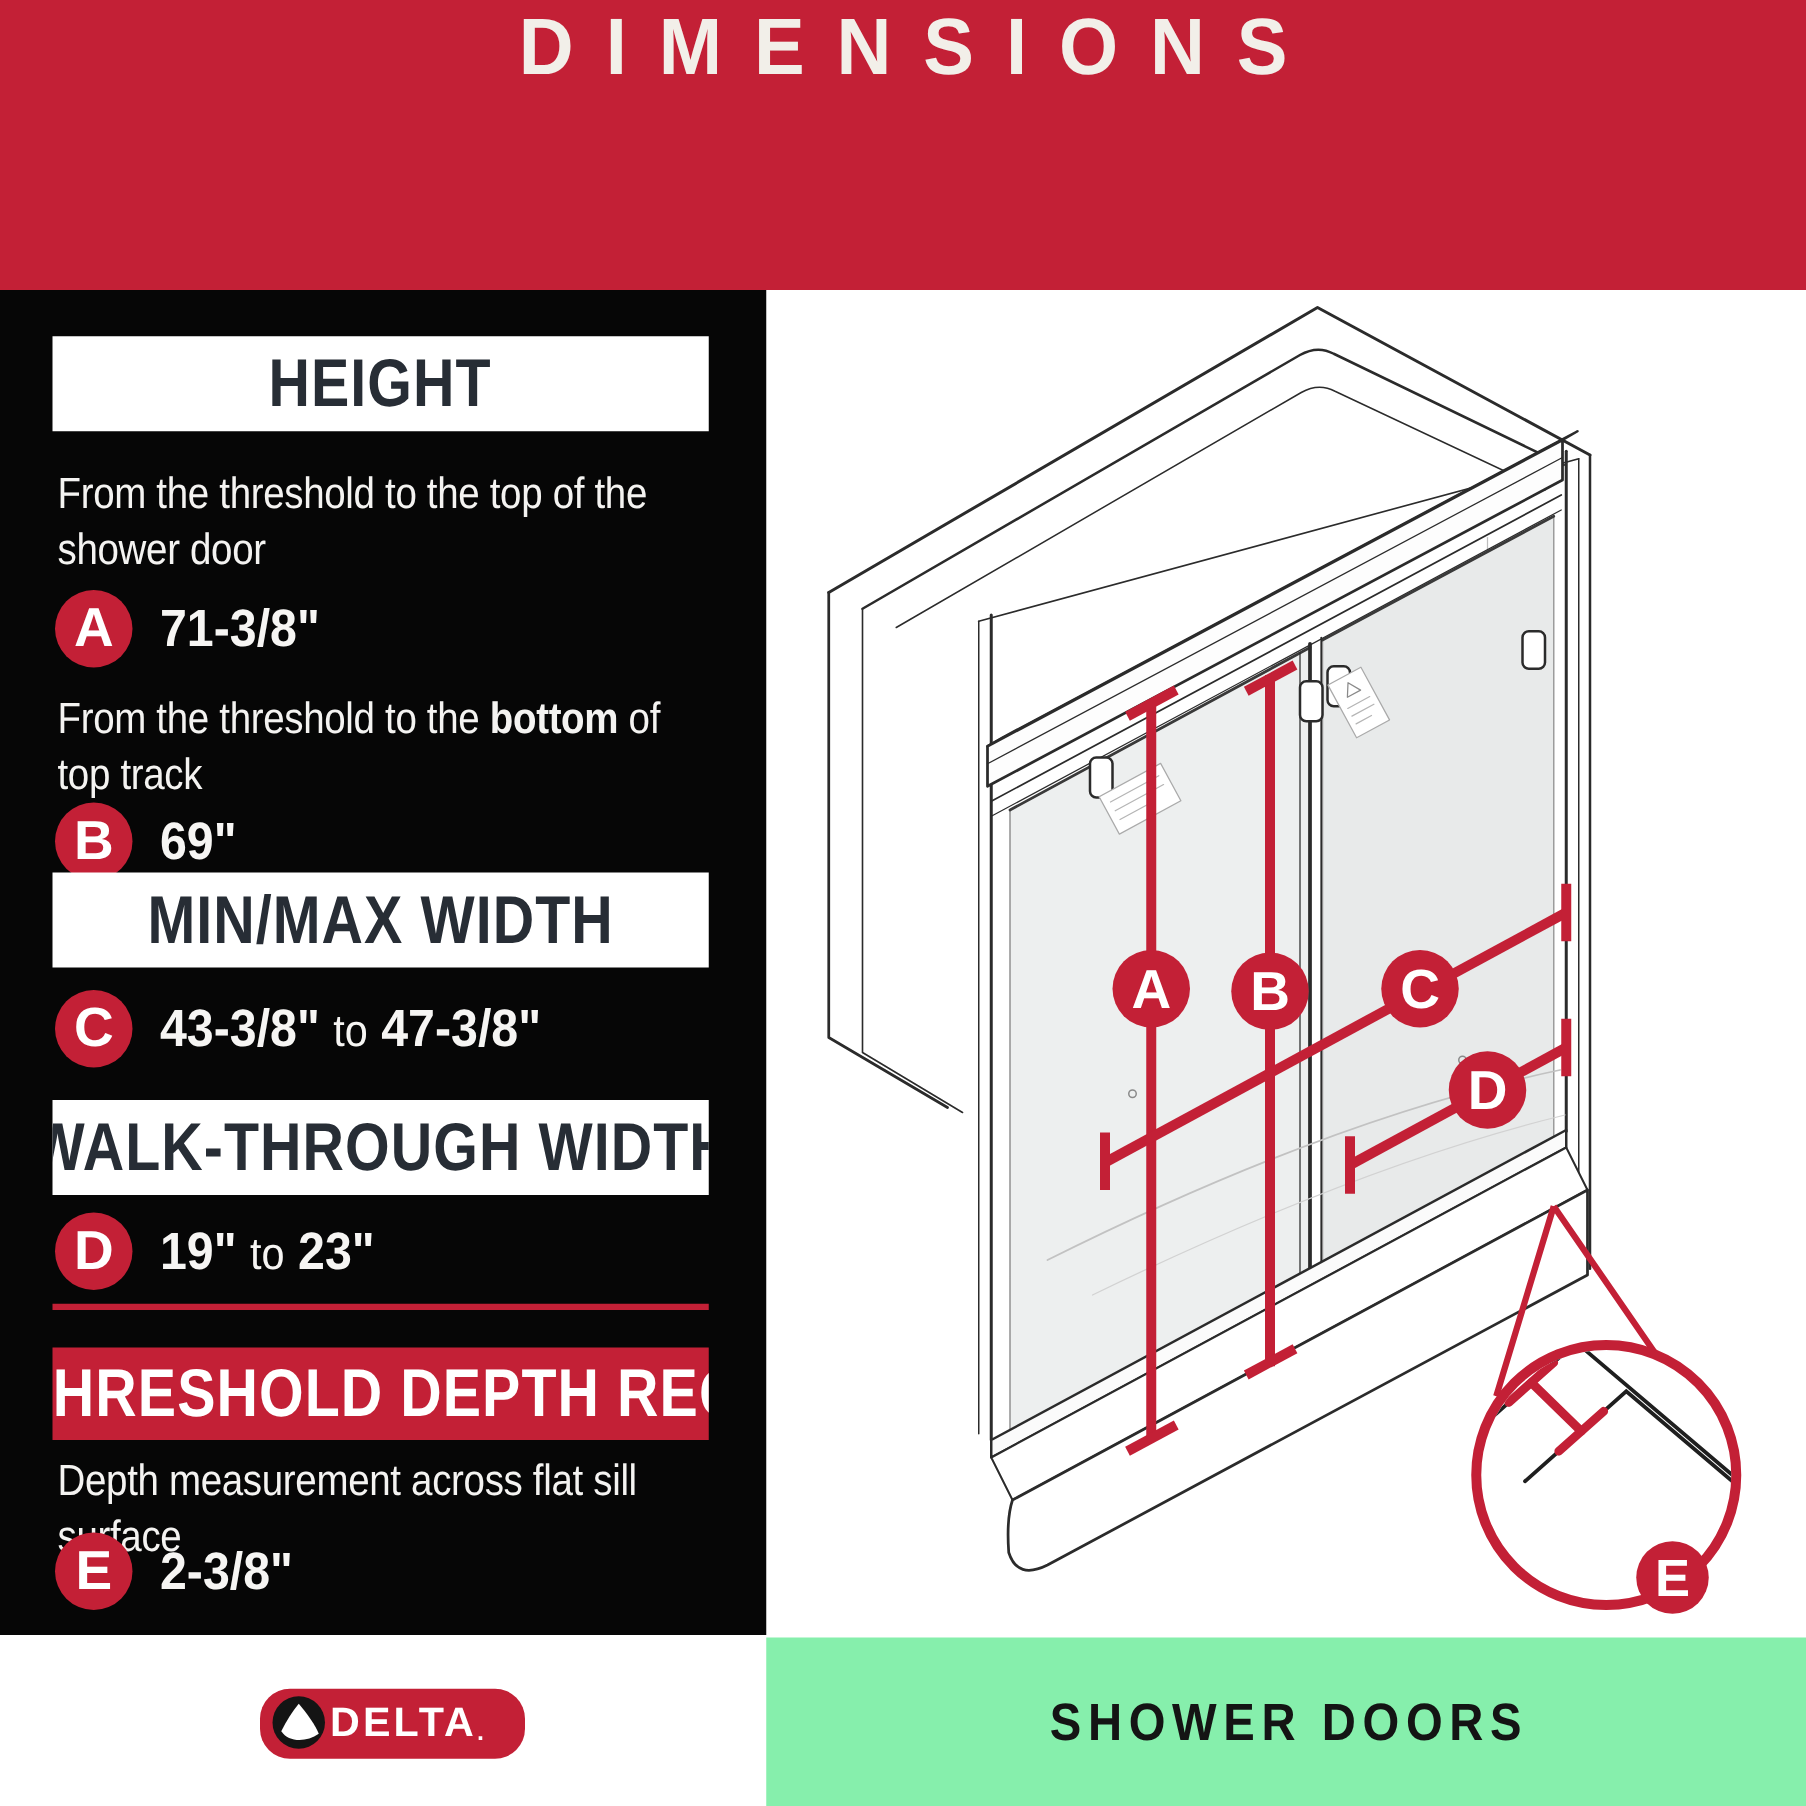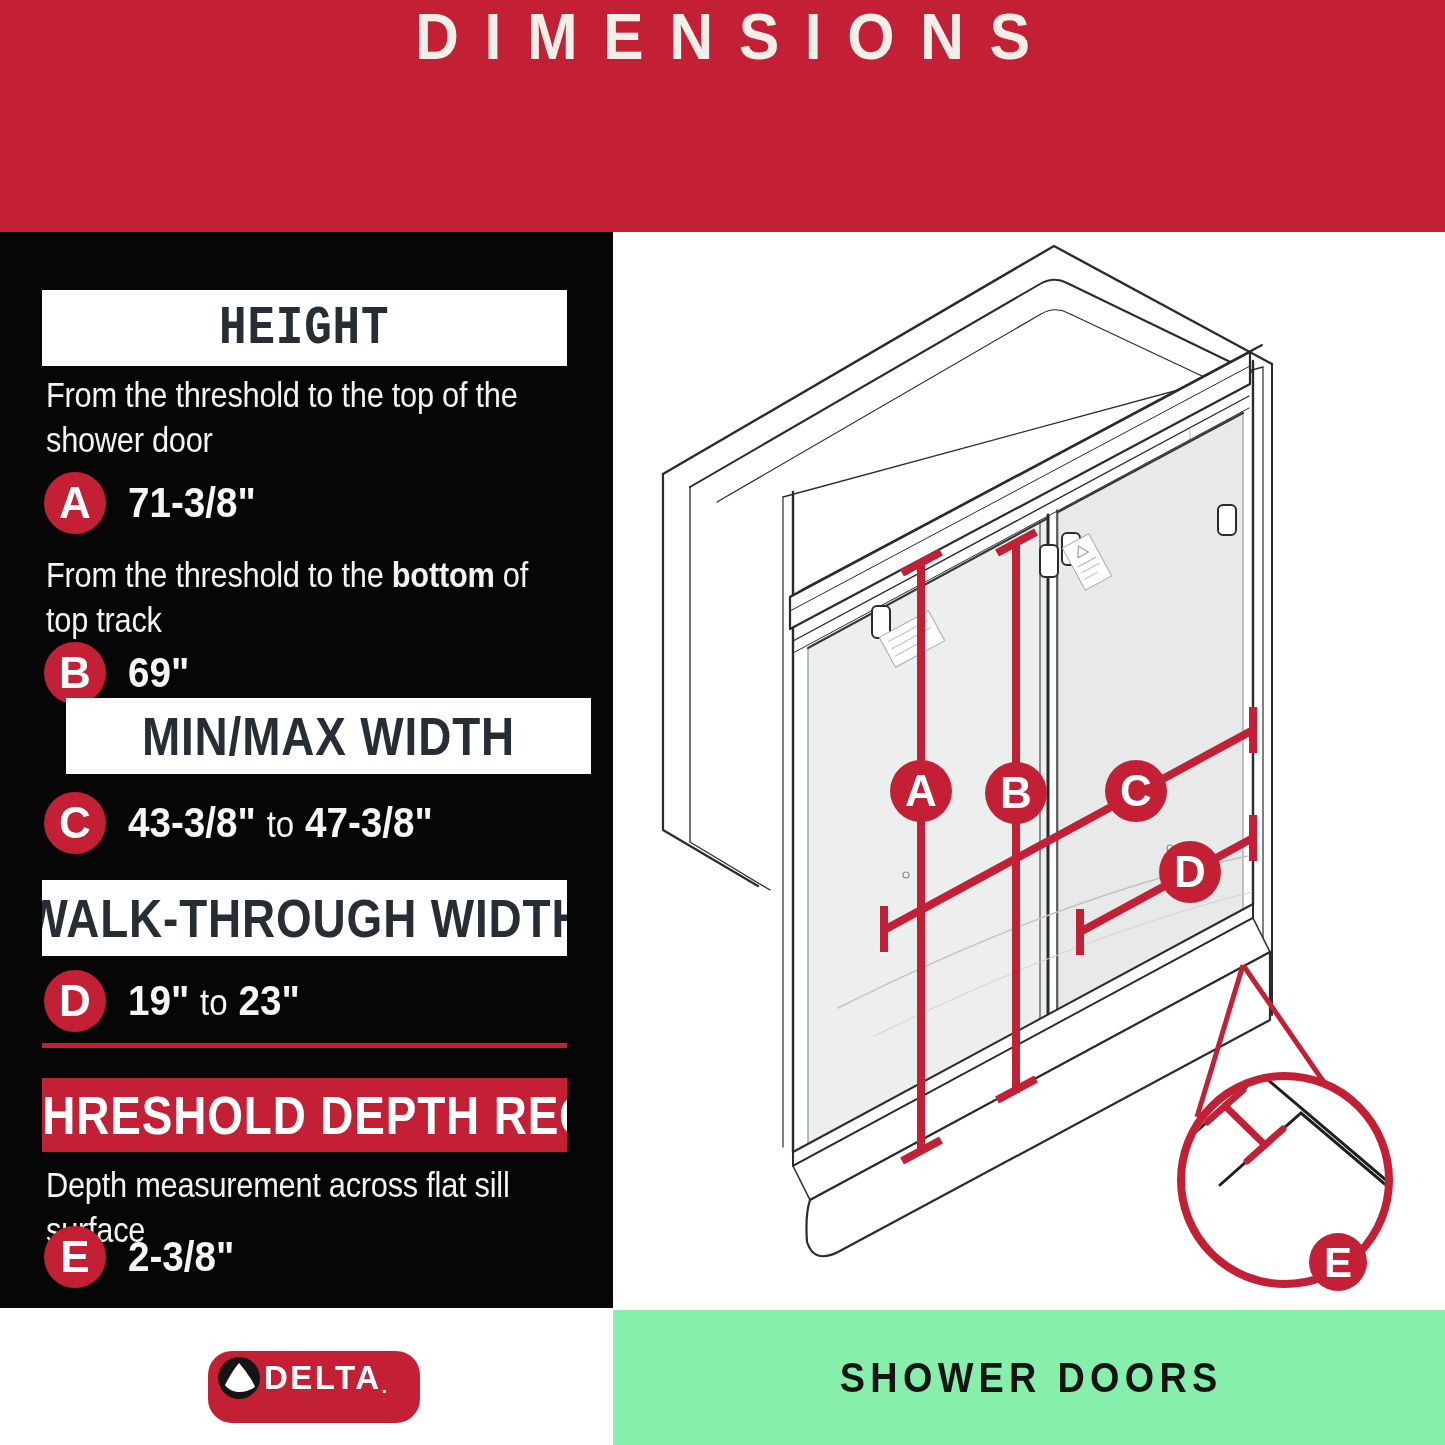--- a/index.html
+++ b/index.html
@@ -25,21 +25,21 @@
   .row{position:absolute;left:44px;display:flex;align-items:center;gap:22px;}
   .badge{width:62px;height:62px;border-radius:50%;background:#C32036;color:#fff;
          display:flex;align-items:center;justify-content:center;
          font-size:44px;font-weight:700;flex:0 0 auto;}
   .val{color:#F6F5F3;font-size:42px;font-weight:700;transform:scaleX(.92);
        transform-origin:left center;white-space:nowrap;}
   .val .conj{font-weight:400;font-size:36px;}
   .divider{position:absolute;left:42px;width:525px;height:5px;background:#C32036;}
 
   
-  .delta-logo{position:absolute;left:208px;top:1351px;width:212px;height:72px;
+  .delta-logo{position:absolute;left:208px;top:1351px;width:212px;height:56px;
               background:#C32036;border-radius:24px;}
   .delta-logo svg{position:absolute;left:4px;top:0;}
   .delta-word{position:absolute;left:56px;top:0;height:54px;display:flex;align-items:center;
               color:#fff;font-size:33px;font-weight:700;letter-spacing:2.5px;}
   .delta-mark{font-size:20px;align-self:flex-end;padding-bottom:7px;}
   .gray-band{position:absolute;left:613px;top:1310px;width:832px;height:135px;background:#86efac;
              display:flex;align-items:center;justify-content:center;}
   .product-title{color:#141414;font-size:42px;font-weight:700;letter-spacing:.14em;
                  transform:scaleX(.9);white-space:nowrap;padding-left:.14em;}
 
@@ -51,39 +51,39 @@
 <body>
 
 <div class="page">
 
   <div class="red-band">
     <div class="main-title">DIMENSIONS</div>
   </div>
 
   <div class="black-panel">
 
-    <div class="bar" style="top:58px;font-family:Liberation Mono, monospace;">
+    <div class="bar" style="top:37px;">
       <span>HEIGHT</span>
     </div>
 
     <p class="para" style="top:140px;width:590px;">From the threshold to the top of the shower door</p>
 
     <div class="row" style="top:240px;">
       <div class="badge">A</div>
       <div class="val">71-3/8"</div>
     </div>
 
     <p class="para" style="top:320px;width:590px;"><span>From the threshold to the </span><b>bottom</b><span> of top track</span></p>
 
     <div class="row" style="top:410px;">
       <div class="badge">B</div>
       <div class="val">69"</div>
     </div>
 
-    <div class="bar" style="top:466px;margin-left:24px;">
+    <div class="bar" style="top:466px;">
       <span>MIN/MAX WIDTH</span>
     </div>
 
     <div class="row" style="top:560px;">
       <div class="badge">C</div>
       <div class="val"><span>43-3/8"</span>
         <span class="conj">to</span>
         <span>47-3/8"</span></div>
     </div>
 

